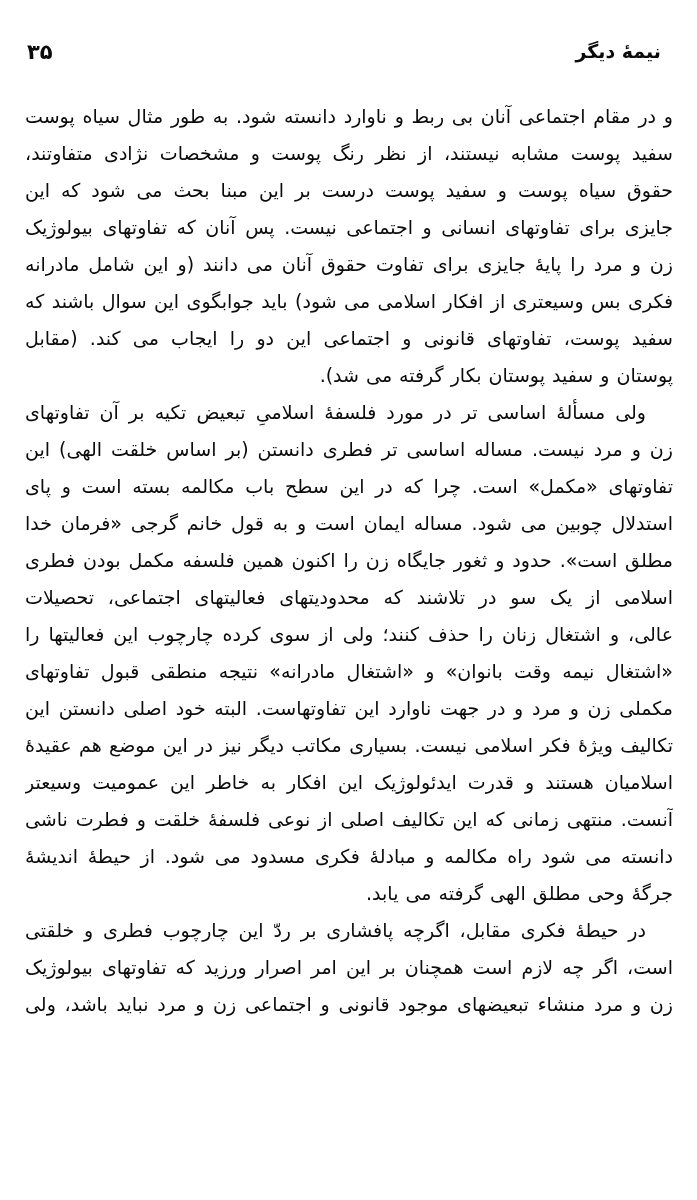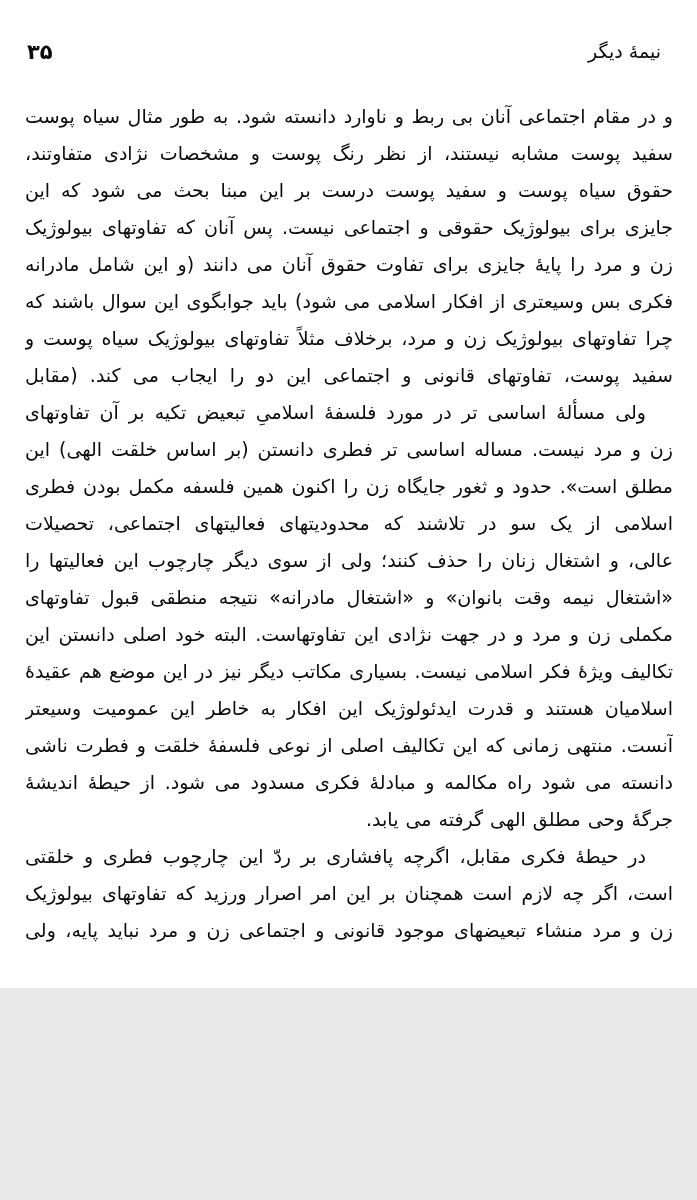--- a/index.html
+++ b/index.html
@@ -3,21 +3,21 @@
 <meta charset="utf-8">
 <style>
   html, body {
     margin: 0;
     padding: 0;
     background: #e9e9e9;
   }
   .page {
     position: relative;
     width: 697px;
-    height: 988px;
+    height: 1200px;
     margin: 0 auto;
     background: #ffffff;
     color: #0b0b0b;
     font-family: "DejaVu Sans", sans-serif;
     box-sizing: border-box;
     padding: 40px 24px 0 25px;
     overflow: hidden;
   }
   .page-header {
     display: flex;
@@ -29,21 +29,21 @@
   }
   .page-number {
     font-size: 21px;
     font-weight: bold;
     letter-spacing: 1px;
     padding-left: 2px;
   }
   .running-title {
     direction: rtl;
     font-size: 19px;
-    font-weight: normal;
+    font-weight: bold;
     padding-right: 12px;
   }
   .body-text {
     direction: rtl;
     unicode-bidi: embed;
   }
   .line {
     font-size: 19px;
     line-height: 37px;
     height: 37px;
@@ -67,35 +67,37 @@
 
   <div class="page-header">
     <span class="page-number">۳۵</span>
     <span class="running-title">نیمهٔ دیگر</span>
   </div>
 
   <div class="body-text">
     <div class="line">و در مقام اجتماعی آنان بی ربط و ناوارد دانسته شود. به طور مثال سیاه پوست و</div>
     <div class="line">سفید پوست مشابه نیستند، از نظر رنگ پوست و مشخصات نژادی متفاوتند، تساوی</div>
     <div class="line">حقوق سیاه پوست و سفید پوست درست بر این مبنا بحث می شود که این تفاوتها پایهٔ</div>
-    <div class="line">جایزی برای بیولوژیک حقوقی و اجتماعی نیست. پس آنان که تفاوتهای بیولوژیک</div>
+    <div class="line">جایزی برای تفاوتهای انسانی و اجتماعی نیست. پس آنان که تفاوتهای بیولوژیک</div>
     <div class="line">زن و مرد را پایهٔ جایزی برای تفاوت حقوق آنان می دانند (و این شامل مادرانه</div>
     <div class="line">فکری بس وسیعتری از افکار اسلامی می شود) باید جوابگوی این سوال باشند که</div>
-    <div class="line">چرا تفاوتهای بیولوژیک زن و مرد، برخلاف مثلاً تفاوتهای بیولوژیک سیاه پوست و</div>
     <div class="line">سفید پوست، تفاوتهای قانونی و اجتماعی این دو را ایجاب می کند. (مقابل</div>
+    <div class="line para-end">پوستان و سفید پوستان بکار گرفته می شد).</div>
     <div class="line indent">ولی مسألهٔ اساسی تر در مورد فلسفهٔ اسلامیِ تبعیض تکیه بر آن تفاوتهای طبیعی</div>
     <div class="line">زن و مرد نیست. مساله اساسی تر فطری دانستن (بر اساس خلقت الهی) این</div>
+    <div class="line">تفاوتهای «مکمل» است. چرا که در این سطح باب مکالمه بسته است و پای</div>
+    <div class="line">استدلال چوبین می شود. مساله ایمان است و به قول خانم گرجی «فرمان خدا</div>
     <div class="line">مطلق است». حدود و ثغور جایگاه زن را اکنون همین فلسفه مکمل بودن فطری زن و</div>
     <div class="line">اسلامی از یک سو در تلاشند که محدودیتهای فعالیتهای اجتماعی، تحصیلات</div>
-    <div class="line">عالی، و اشتغال زنان را حذف کنند؛ ولی از سوی دیگر چارچوب این فعالیتها را</div>
+    <div class="line">عالی، و اشتغال زنان را حذف کنند؛ ولی از سوی کرده چارچوب این فعالیتها را</div>
     <div class="line">«اشتغال نیمه وقت بانوان» و «اشتغال مادرانه» نتیجه منطقی قبول تفاوتهای فطری و</div>
-    <div class="line">مکملی زن و مرد و در جهت نژادی این تفاوتهاست. البته خود اصلی دانستن این</div>
+    <div class="line">مکملی زن و مرد و در جهت ناوارد این تفاوتهاست. البته خود اصلی دانستن این</div>
     <div class="line">تکالیف ویژهٔ فکر اسلامی نیست. بسیاری مکاتب دیگر نیز در این موضع هم عقیدهٔ</div>
     <div class="line">اسلامیان هستند و قدرت ایدئولوژیک این افکار به خاطر این عمومیت وسیعتر قبول</div>
     <div class="line">آنست. منتهی زمانی که این تکالیف اصلی از نوعی فلسفهٔ خلقت و فطرت ناشی</div>
     <div class="line">دانسته می شود راه مکالمه و مبادلهٔ فکری مسدود می شود. از حیطهٔ اندیشهٔ انسانی به</div>
     <div class="line para-end">جرگهٔ وحی مطلق الهی گرفته می یابد.</div>
     <div class="line indent">در حیطهٔ فکری مقابل، اگرچه پافشاری بر ردّ این چارچوب فطری و خلقتی لازم</div>
     <div class="line">است، اگر چه لازم است همچنان بر این امر اصرار ورزید که تفاوتهای بیولوژیک</div>
-    <div class="line">زن و مرد منشاء تبعیضهای موجود قانونی و اجتماعی زن و مرد نباید پایه، ولی</div>
+    <div class="line">زن و مرد منشاء تبعیضهای موجود قانونی و اجتماعی زن و مرد نباید باشد، ولی</div>
   </div>
 
 </div>
 
 </body></html>

